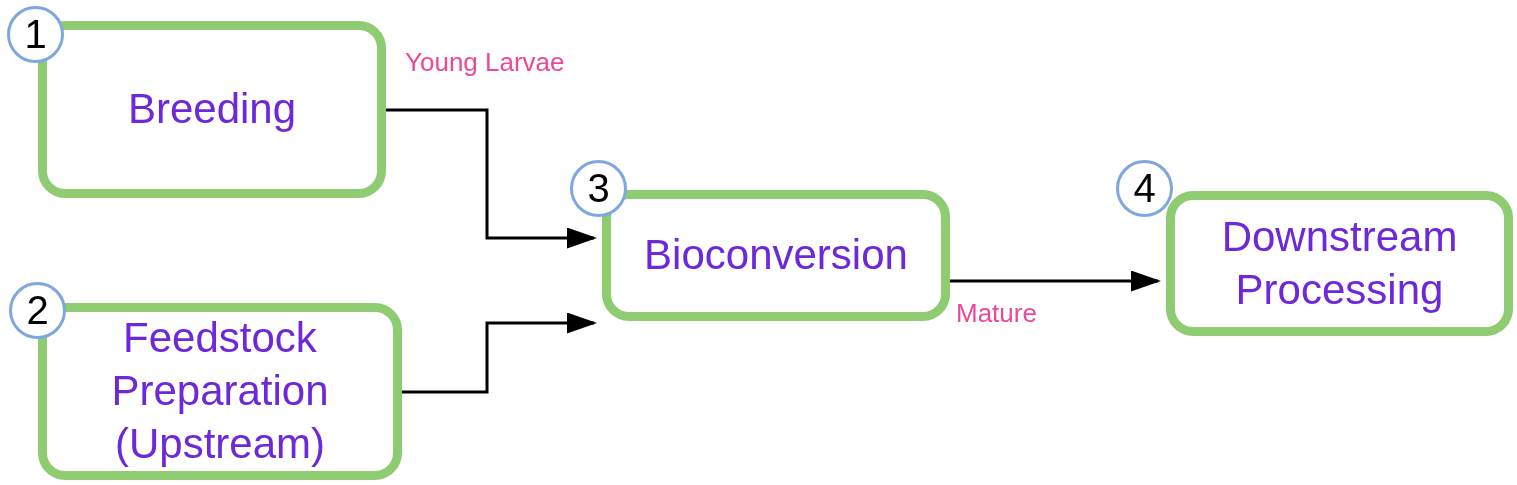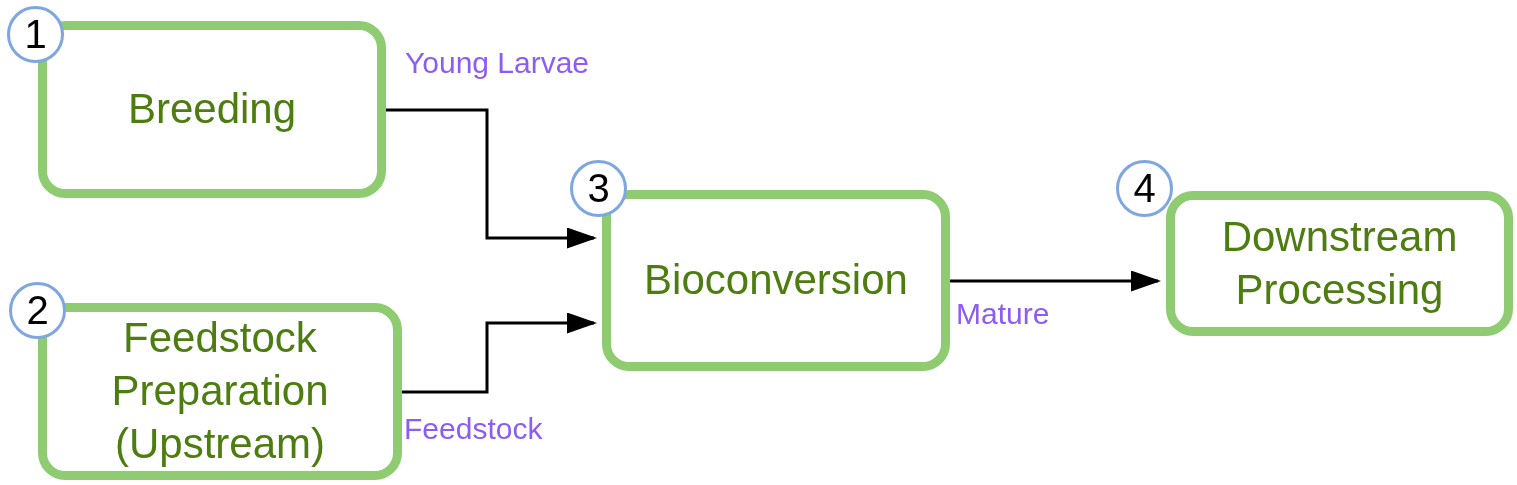--- a/index.html
+++ b/index.html
@@ -30,26 +30,26 @@
     border: 9px solid #8ecb71;
     border-radius: 27px;
     display: flex;
     align-items: center;
     justify-content: center;
     text-align: center;
   }
   .node-label {
     font-size: 42px;
     line-height: 1.26;
-    color: #4d7c0f;
+    color: #6d28d9;
     padding: 0 6px;
   }
   #node-breeding            { left: 38px;   top: 21px;  width: 348px; height: 177px; }
   #node-feedstock           { left: 38px;   top: 303px; width: 364px; height: 177px; }
-  #node-bioconversion       { left: 602px;  top: 190px; width: 348px; height: 181px; }
+  #node-bioconversion       { left: 602px;  top: 190px; width: 348px; height: 131px; }
   #node-downstream          { left: 1166px; top: 191px; width: 347px; height: 145px; }
   .badge {
     position: absolute;
     box-sizing: border-box;
     width: 57px;
     height: 57px;
     border: 3px solid #7ea6e0;
     border-radius: 50%;
     background: #ffffff;
     display: flex;
@@ -58,23 +58,23 @@
     font-size: 40px;
     color: #000000;
     z-index: 3;
   }
   #badge-1 { left: 7px;    top: 6px;   }
   #badge-2 { left: 9px;    top: 282px; }
   #badge-3 { left: 570px;  top: 160px; }
   #badge-4 { left: 1116px; top: 160px; }
   .edge-label {
     position: absolute;
-    font-size: 30px;
+    font-size: 26px;
     line-height: 31px;
-    color: #8b5cf6;
+    color: #ec4899;
     white-space: nowrap;
     z-index: 2;
   }
   #label-young-larvae { left: 405px; top: 47px;  }
   #label-feedstock    { left: 404px; top: 413px; }
   #label-mature-frass { left: 956px; top: 298px; }
   .edge-label span { display: block; }
 </style>
 </head>
 <body>
@@ -110,21 +110,18 @@
 
   <div class="badge" id="badge-1">1</div>
   <div class="badge" id="badge-2">2</div>
   <div class="badge" id="badge-3">3</div>
   <div class="badge" id="badge-4">4</div>
 
   <div class="edge-label" id="label-young-larvae">
     <span>Young Larvae</span>
   </div>
 
-  <div class="edge-label" id="label-feedstock">
-    <span>Feedstock</span>
-  </div>
 
   <div class="edge-label" id="label-mature-frass">
     <span>Mature</span>
   </div>
 
 </div>
 
 </body></html>

